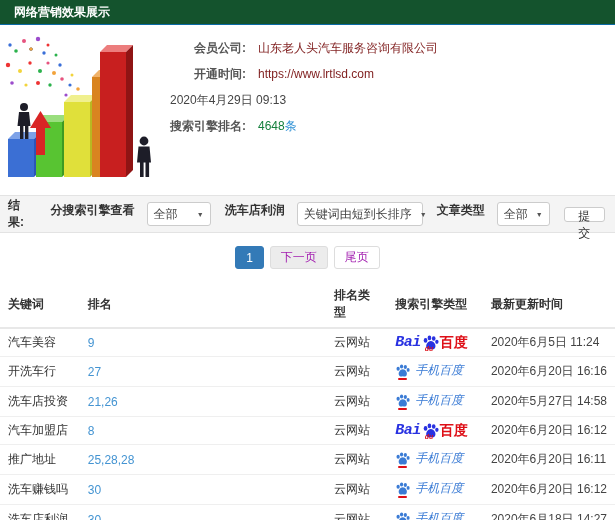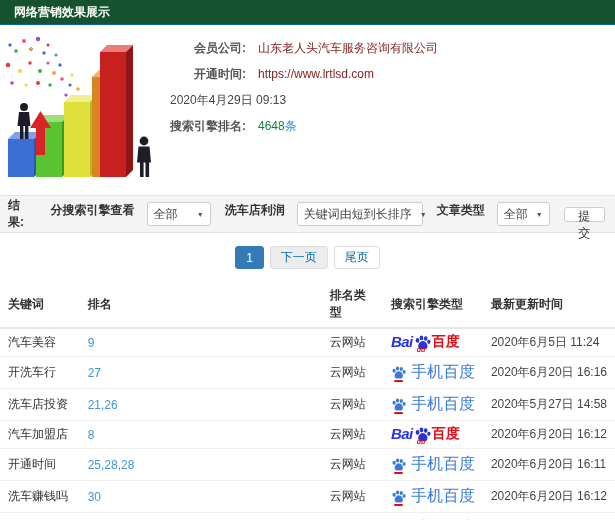--- a/index.html
+++ b/index.html
@@ -45,46 +45,46 @@
   .select.w3 { width:62px; justify-content:space-between; }
   .submit-btn {
     margin-left:8px; background:#fff; border:1px solid #ccc; border-radius:3px;
     height:15px; padding:0 10px; color:#333; font-size:12px; cursor:pointer;
   }
   
   .pagination { display:flex; justify-content:center; gap:6px; margin-top:13px; height:23px; }
   .page-btn {
     min-width:28px; padding:0 10px; height:23px; display:inline-flex;
     align-items:center; justify-content:center; border:1px solid #ddd;
-    border-radius:3px; color:#0369a1; cursor:pointer; background:#fff;
+    border-radius:3px; color:#a21caf; cursor:pointer; background:#fff;
   }
   .page-btn.active { background:#337ab7; border-color:#337ab7; color:#fff; }
   .page-btn.next { background:#ececec; }
   
   .result-table { width:100%; border-collapse:collapse; margin-top:12px; }
   .result-table th {
     text-align:left; font-weight:bold; color:#333; font-size:12px;
     padding:6px 8px; border-bottom:2px solid #e8e8e8;
   }
   .result-table td {
     padding:5px 8px; border-bottom:1px solid #efefef; color:#333;
     height:26px; white-space:nowrap;
   }
   .result-table td.rank { color:#4494d2; }
   .result-table td.time { color:#444; }
   
-  .logo-pc { display:inline-flex; align-items:flex-start; line-height:1; }
+  .logo-pc { display:inline-flex; align-items:center; line-height:1;font-family:Liberation Mono, monospace; }
   .logo-pc .bai { color:#2932e1; font-weight:bold; font-size:15px; font-style:italic; letter-spacing:-0.5px; }
   .logo-pc .hanzi { color:#de0f17; font-weight:bold; font-size:14px; margin-left:1px; }
   .logo-pc .pawwrap { position:relative; width:17px; height:17px; margin:0 0 0 1px; }
   .logo-pc .du { position:absolute; left:3px; bottom:-2px; color:#de0f17; font-size:7px; font-weight:bold; font-style:italic; }
   .logo-mobile { display:inline-flex; align-items:center; color:#3a7bd5; }
   .logo-mobile .pawwrap { position:relative; width:15px; height:15px; margin-right:5px; }
   .logo-mobile .redbar { position:absolute; left:3px; bottom:-2px; width:9px; height:2px; background:#de0f17; border-radius:1px; }
-  .logo-mobile .mtext { font-size:16px; }
+  .logo-mobile .mtext { font-size:12px;font-style:italic; }
 </style>
 </head>
 <body>
 
 <div class="titlebar">
   <span class="title">网络营销效果展示</span>
 </div>
 
 <div class="info-section">
 
@@ -288,21 +288,21 @@
                 <ellipse cx="10.5" cy="5.5" rx="2.6" ry="3.3" fill="#2932e1"></ellipse>
                 <ellipse cx="16.5" cy="6.5" rx="2.6" ry="3.2" fill="#2932e1"></ellipse>
                 <ellipse cx="21" cy="11" rx="2.4" ry="3" fill="#2932e1"></ellipse>
                 <path d="M12.5 10 C8 10 4.5 16 6.5 19.5 C8.5 23 11 21 12.5 21 C14 21 16.5 23 18.5 19.5 C20.5 16 17 10 12.5 10 Z" fill="#2932e1"></path>
               </svg><span class="du">du</span></span>
             <span class="hanzi">百度</span>
           </span></td>
         <td class="time">2020年6月20日 16:12</td>
       </tr>
       <tr>
-        <td class="kw">开通时间</td>
+        <td class="kw">推广地址</td>
         <td class="rank">25,28,28</td>
         <td>云网站</td>
         <td><span class="logo-mobile">
             <span class="pawwrap"><svg width="15" height="15" viewBox="0 0 24 24">
                 <ellipse cx="5" cy="9" rx="2.6" ry="3.2" fill="#3a7bd5"></ellipse>
                 <ellipse cx="10.5" cy="5.5" rx="2.6" ry="3.3" fill="#3a7bd5"></ellipse>
                 <ellipse cx="16.5" cy="6.5" rx="2.6" ry="3.2" fill="#3a7bd5"></ellipse>
                 <ellipse cx="21" cy="11" rx="2.4" ry="3" fill="#3a7bd5"></ellipse>
                 <path d="M12.5 10 C8 10 4.5 16 6.5 19.5 C8.5 23 11 21 12.5 21 C14 21 16.5 23 18.5 19.5 C20.5 16 17 10 12.5 10 Z" fill="#3a7bd5"></path>
               </svg><span class="redbar"></span></span>

